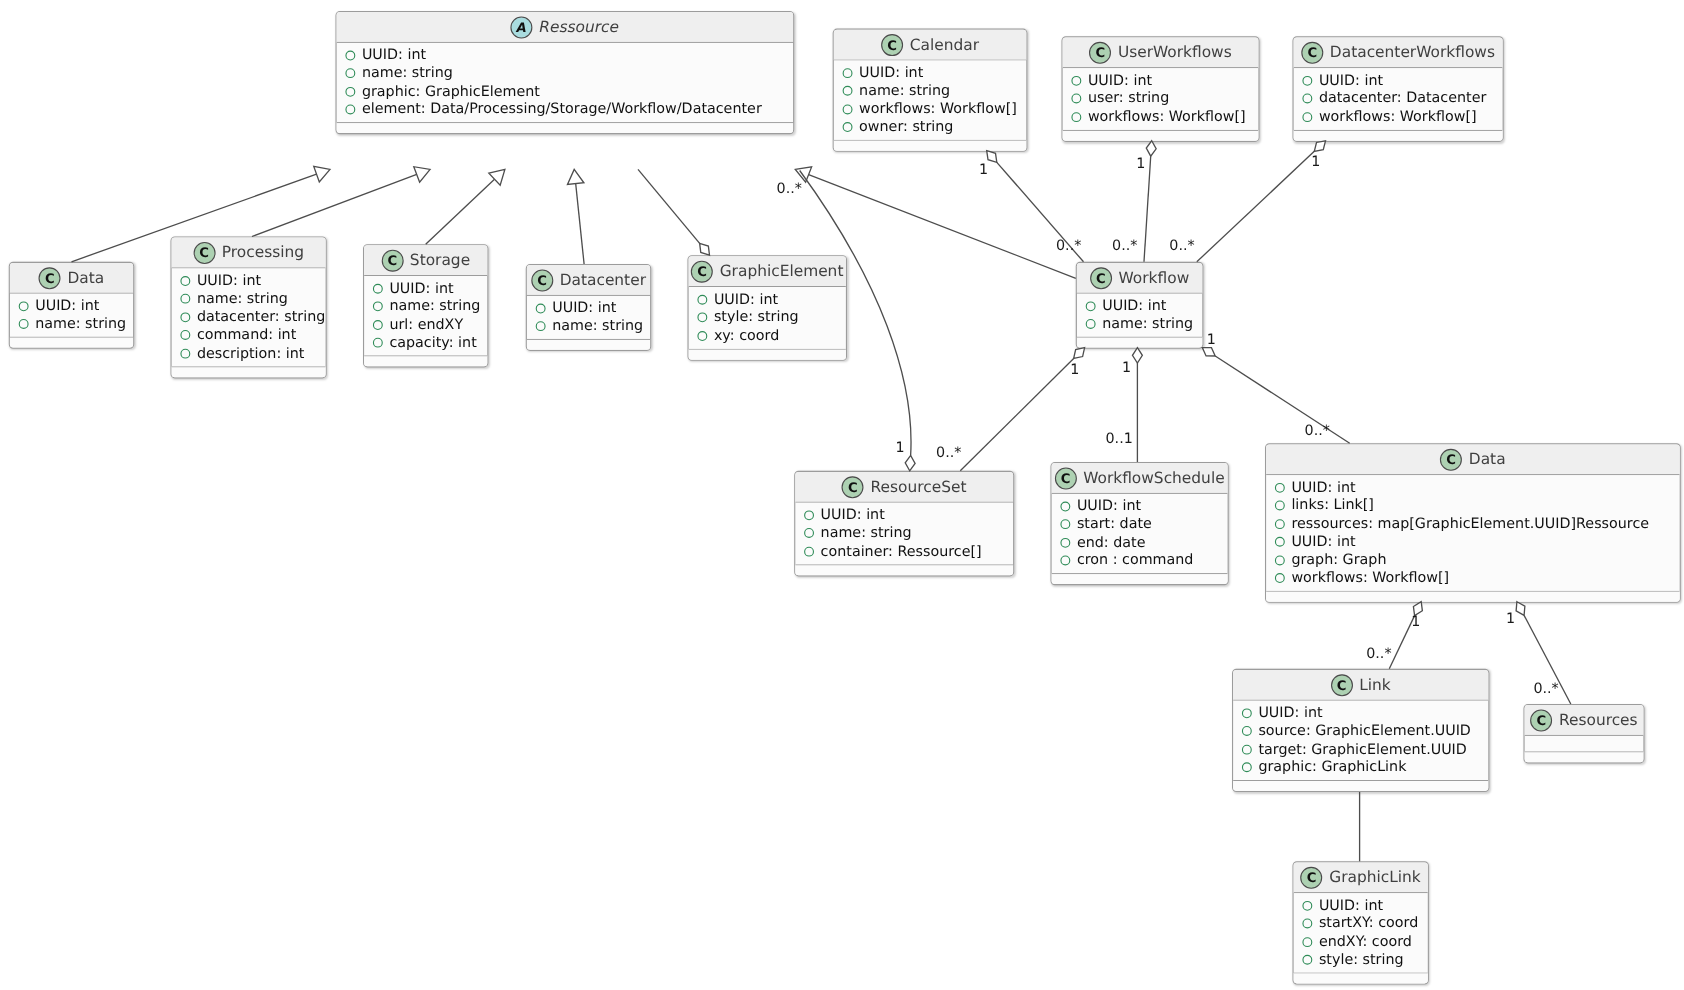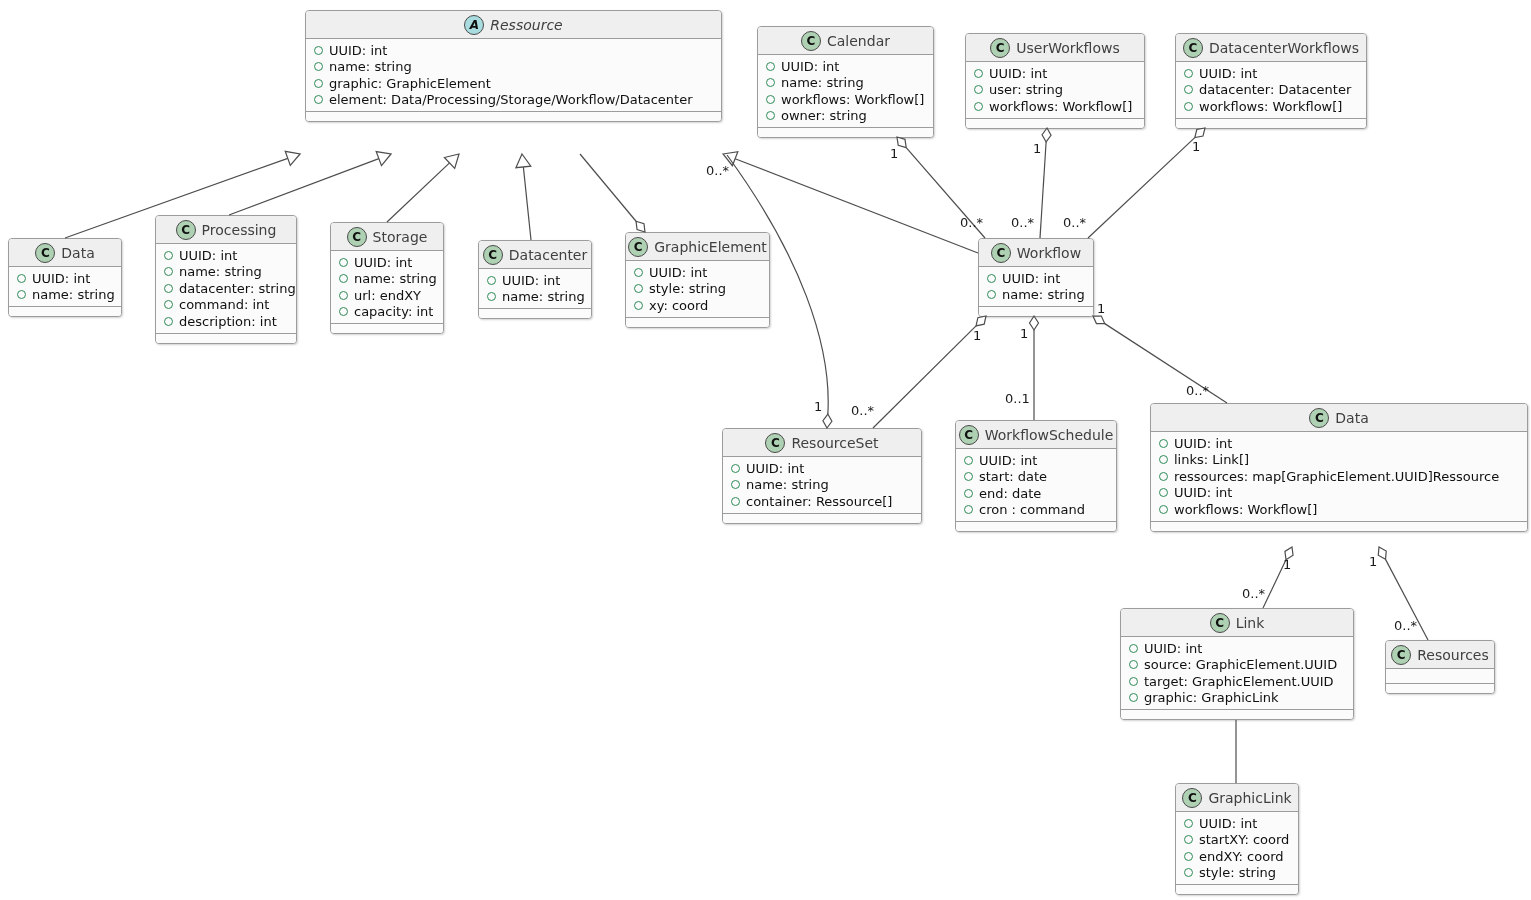--- a/index.html
+++ b/index.html
@@ -302,20 +302,24 @@
           <span class="attr-icon" style="border-color: rgb(46, 139, 87);"></span>
           <span>links: Link[]</span>
         </div>
         <div class="attr">
           <span class="attr-icon" style="border-color: rgb(46, 139, 87);"></span>
           <span>ressources: map[GraphicElement.UUID]Ressource</span>
         </div>
         <div class="attr">
           <span class="attr-icon" style="border-color: rgb(46, 139, 87);"></span>
           <span>UUID: int</span>
+        </div>
+        <div class="attr">
+          <span class="attr-icon" style="border-color: rgb(46, 139, 87);"></span>
+          <span>graph: Graph</span>
         </div>
         <div class="attr">
           <span class="attr-icon" style="border-color: rgb(46, 139, 87);"></span>
           <span>workflows: Workflow[]</span>
         </div>
       </div>
       <div class="cls-footer"></div>
     </div>
     <div class="cls" style="left: 1120px; top: 608px; width: 232px;">
       <div class="cls-title">

